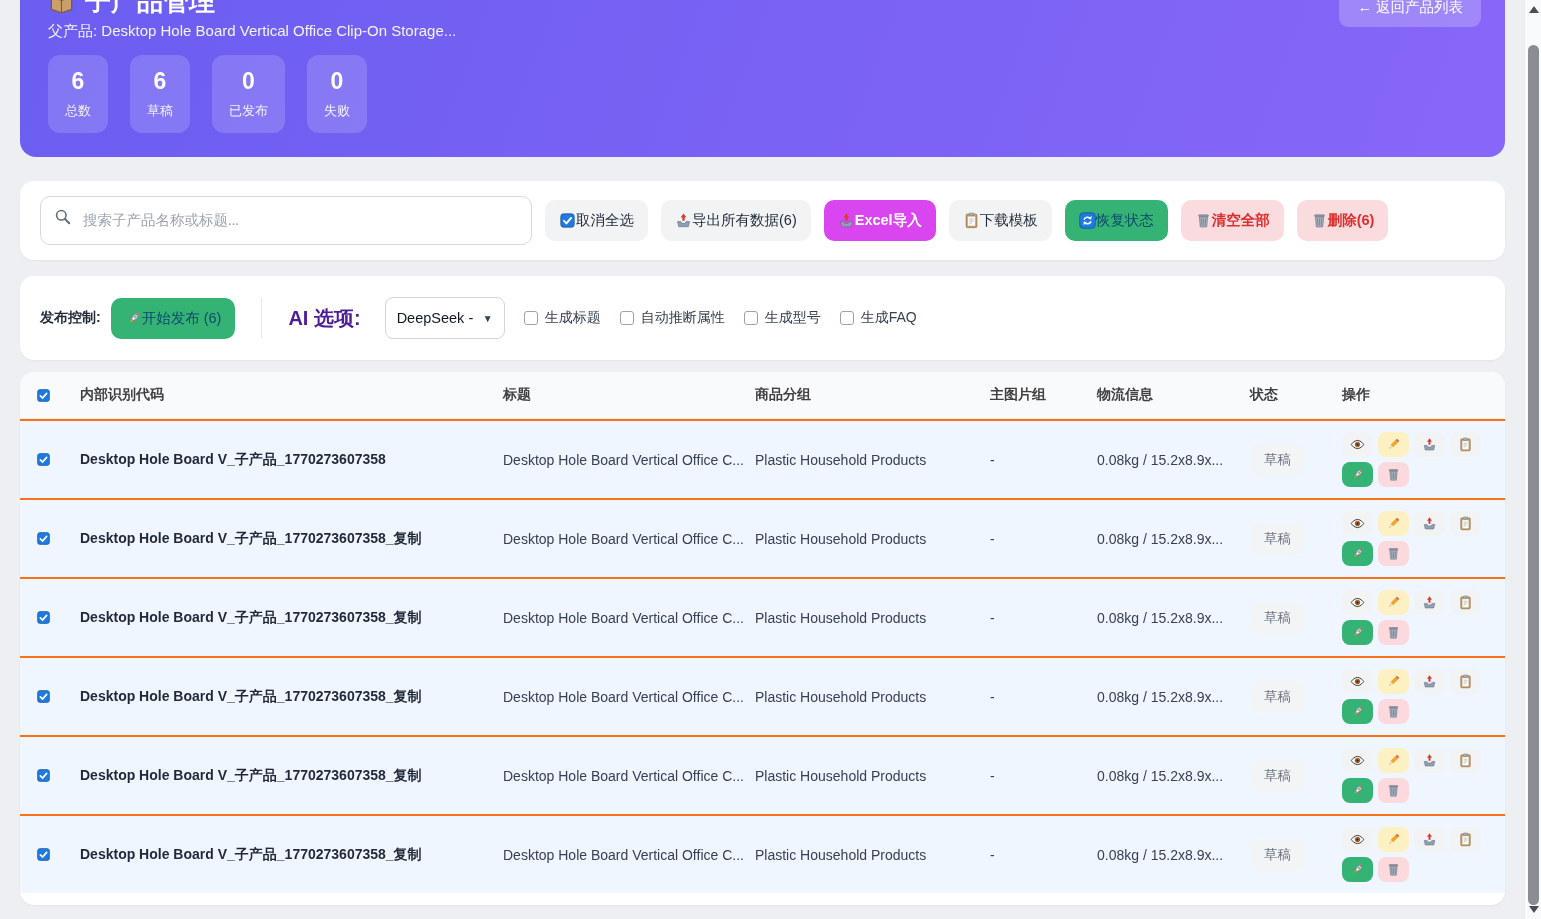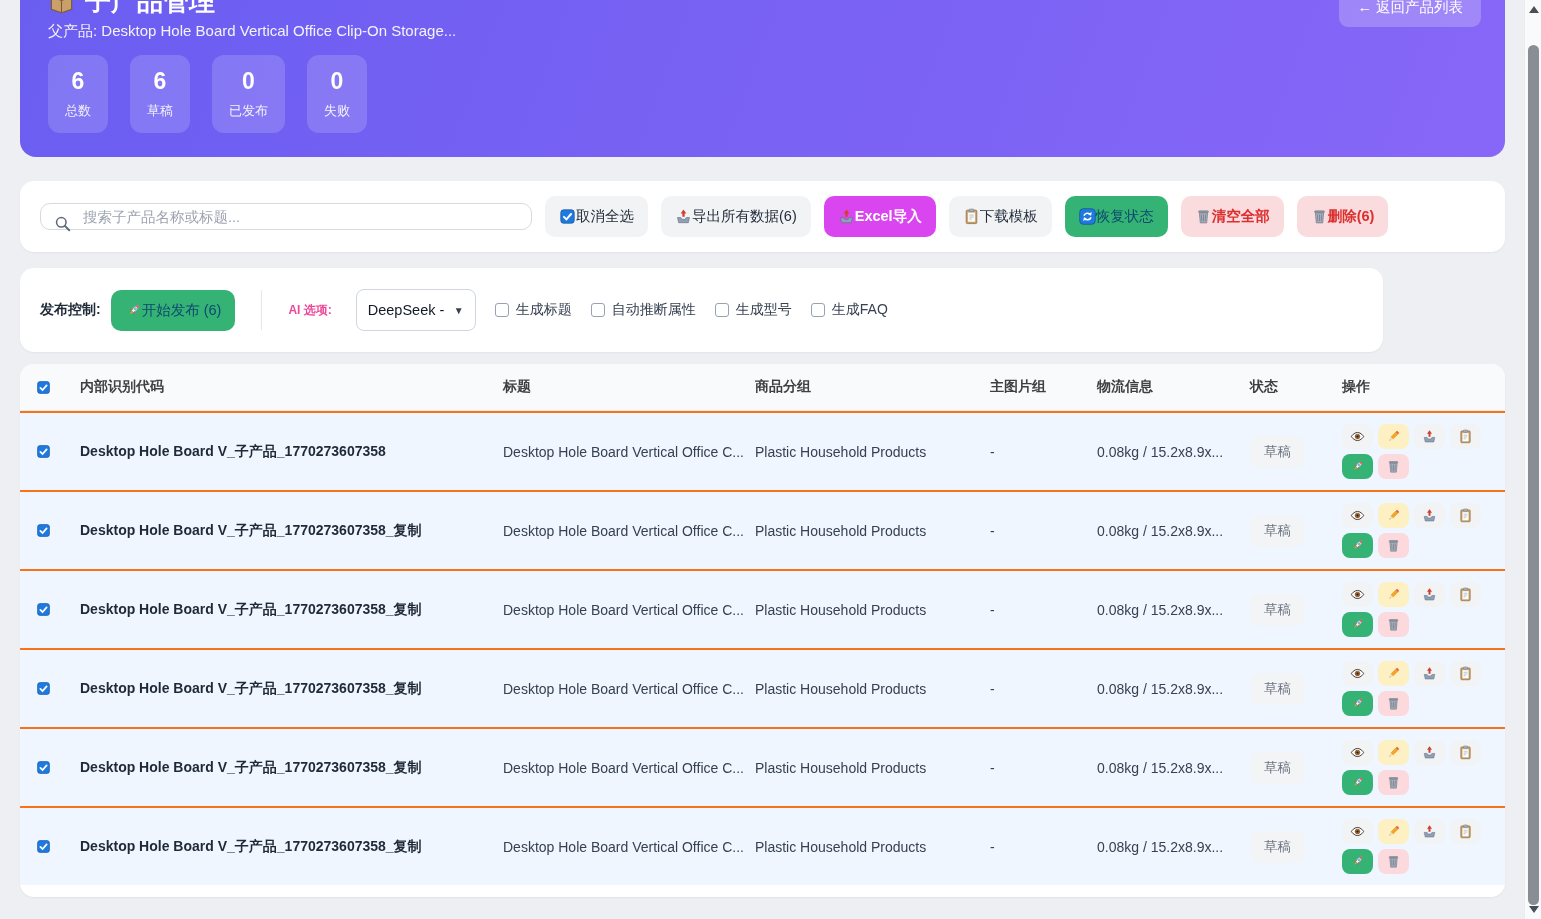--- a/index.html
+++ b/index.html
@@ -27,45 +27,45 @@
   .stat-label { margin-top:8px; font-size:13px; color:rgba(255,255,255,0.9); }
 
   
   .toolbar-card {
     margin:24px 19px 0 20px; width:1485px; background:#fff; border-radius:14px;
     padding:15px 20px; display:flex; align-items:center; gap:13px;
     box-shadow:0 1px 2px rgba(16,24,40,0.05);
   }
   .search-wrap { position:relative; width:492px; flex:0 0 auto; }
   .search-input {
-    width:100%; height:27px; border:1px solid #d5dae1; border-radius:10px;
+    width:100%; height:49px; border:1px solid #d5dae1; border-radius:10px;
     padding:0 12px 0 42px; font-size:14.5px; color:#c2410c; outline:none; background:#fff;
-    font-family:Liberation Sans, sans-serif;
+    font-family:Liberation Serif, serif;
   }
   .search-input::placeholder { color:#9ca3af; }
   .search-icon { position:absolute; left:13px; top:11px; width:19px; height:19px; }
   .btn {
     height:41px; display:inline-flex; align-items:center; padding:0 14px;
     border:none; border-radius:10px; font-size:14.5px; cursor:pointer; font-family:inherit; white-space:nowrap;
   }
   .btn svg { width:17px; height:17px; flex:0 0 auto; }
   .btn-neutral { background:#f2f3f5; color:#1f2937; }
   .btn-primary { background:#d946ef; color:#fff; font-weight:bold; }
   .btn-success { background:#35b375; color:#0c4a6e; font-weight:normal; }
   .btn-danger  { background:#fadbde; color:#dc2f2f; font-weight:bold; }
 
   
   .publish-card {
-    margin:16px 19px 0 20px; width:1363px; background:#fff; border-radius:14px;
+    margin:16px 19px 0 20px; width:1485px; background:#fff; border-radius:14px;
     padding:21px 20px; display:flex; align-items:center;
     box-shadow:0 1px 2px rgba(16,24,40,0.05);
   }
   .publish-label { font-size:14px; font-weight:bold; color:#1f2937; margin-right:10px; }
   .divider { width:1px; height:40px; background:#e5e7eb; margin:0 26px 0 26px; }
-  .ai-label { font-size:12px; font-weight:bold; color:#ec4899; margin-right:24px; }
+  .ai-label { font-size:20px; font-weight:bold; color:#4c1d95; margin-right:24px; }
   .model-select {
     width:120px; height:42px; border:1px solid #cfd6de; border-radius:8px; background:#fff;
     display:flex; align-items:center; justify-content:space-between; padding:0 11px;
     font-size:14.5px; color:#111827; cursor:pointer;
   }
   .model-select .chev { font-size:10px; color:#374151; }
   .opt { display:flex; align-items:center; gap:7px; font-size:14px; color:#374151; margin-left:19px; cursor:pointer; }
   .opt-box { width:14px; height:14px; border:1.5px solid #98a2b0; border-radius:3px; background:#fff; }
 
   

